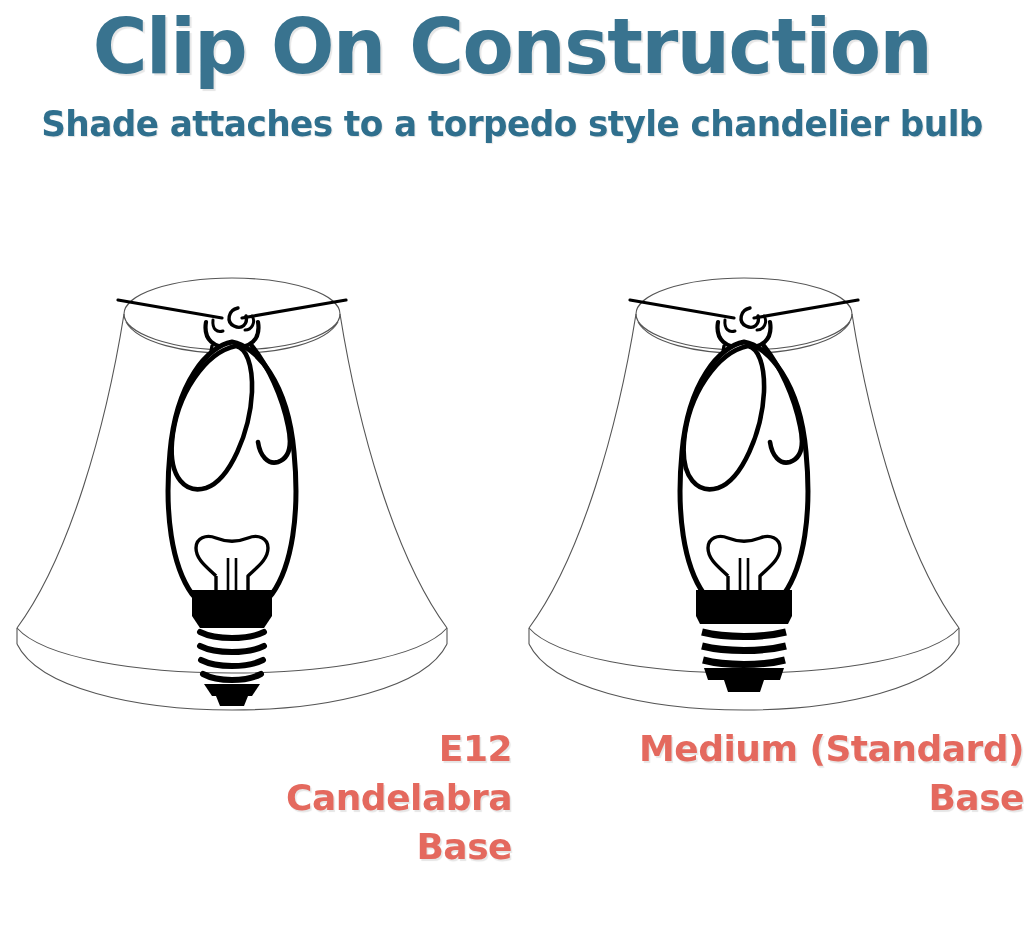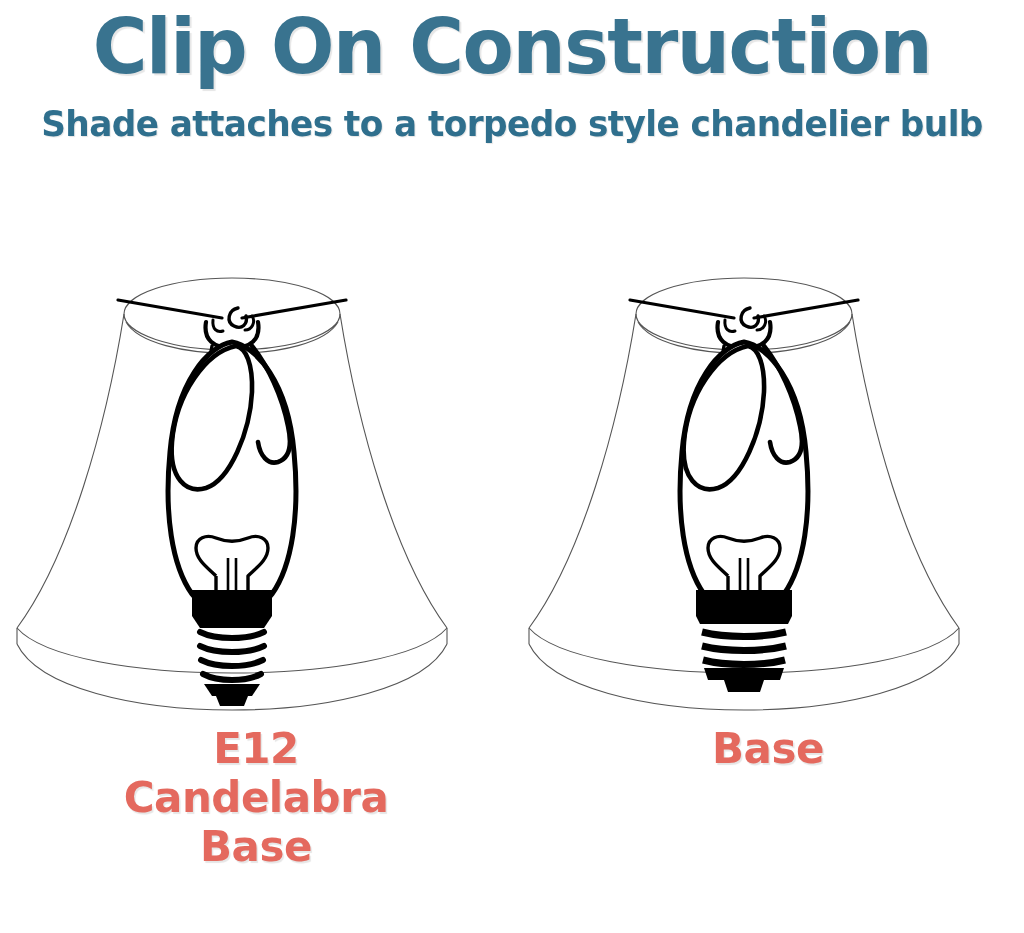--- a/index.html
+++ b/index.html
@@ -72,23 +72,23 @@
     position: absolute;
     top: 724px;
     left: 0;
     width: 1024px;
     height: 209px;
   }
   .caption {
     position: absolute;
     top: 0;
     width: 512px;
-    text-align: center;
-    font-family: "DejaVu Sans", sans-serif;
-    font-size: 42px;
+    text-align: right;
+    font-family: "DejaVu Sans", sans-serif;
+    font-size: 36px;
     line-height: 49px;
     font-weight: 700;
     letter-spacing: -0.5px;
     color: #e4695e;
     text-shadow: 1.5px 1.5px 1px rgba(0,0,0,0.10);
   }
   #caption-e12 { left: 0; }
   #caption-e26 { left: 512px; }
   .caption .cap-line { display: block; }
 </style>
@@ -268,17 +268,18 @@
 
   <div id="captions">
 
     <div class="caption" id="caption-e12">
       <span class="cap-line">E12</span>
       <span class="cap-line">Candelabra</span>
       <span class="cap-line">Base</span>
     </div>
 
     <div class="caption" id="caption-e26">
+      <span class="cap-line">Medium (Standard)</span>
       <span class="cap-line">Base</span>
     </div>
   </div>
 
 </div>
 
 </body></html>

